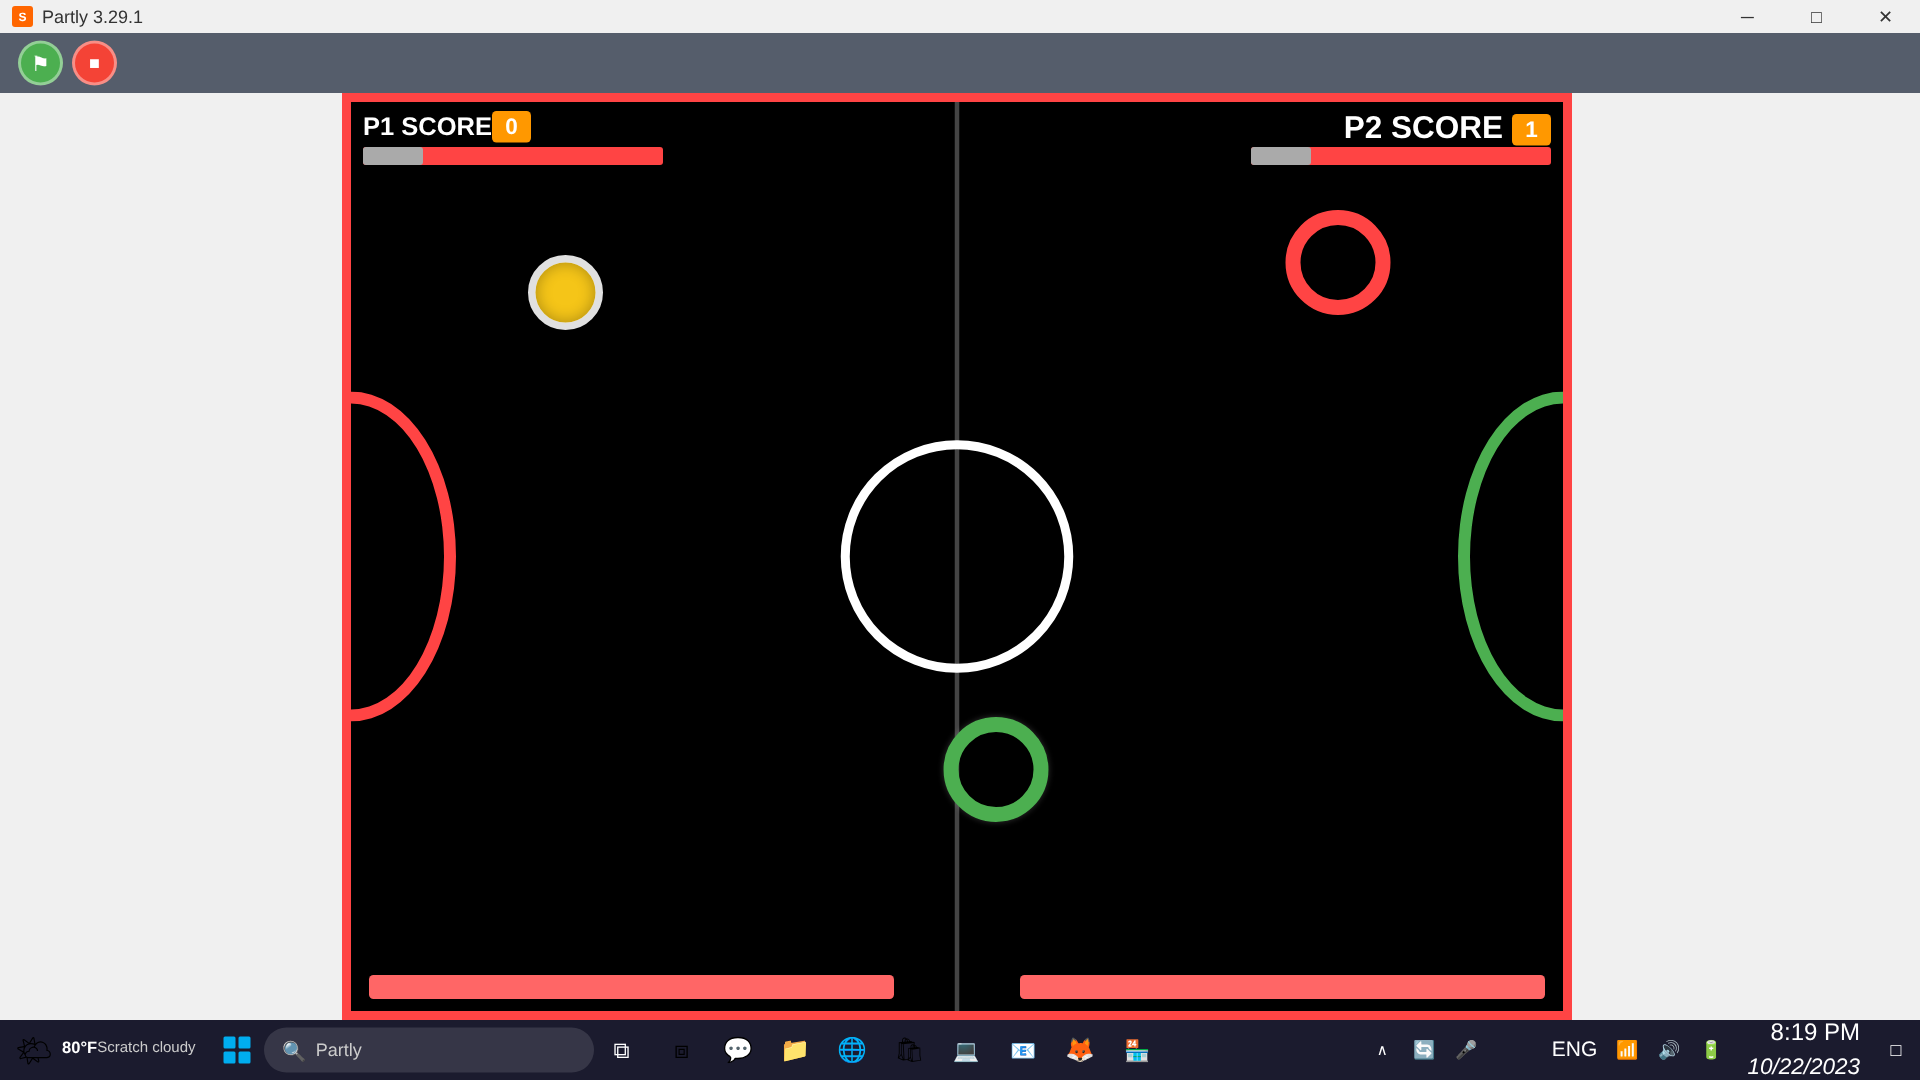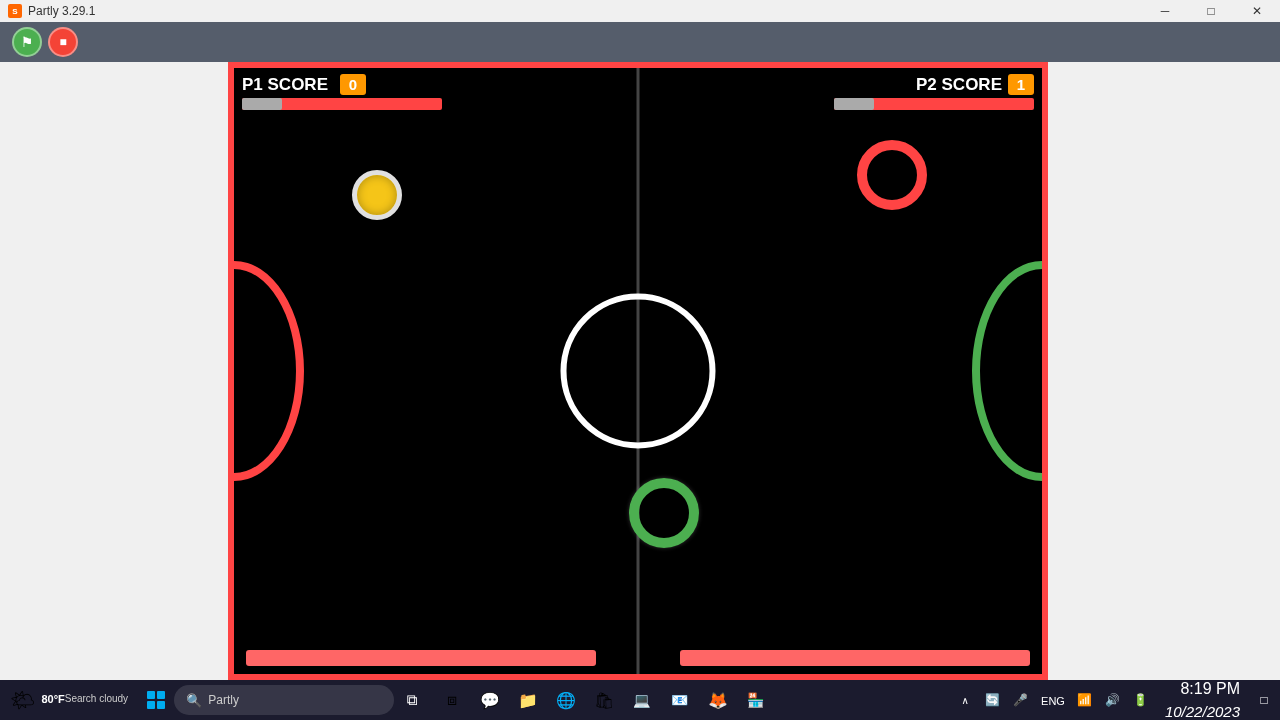--- a/index.html
+++ b/index.html
@@ -39,31 +39,31 @@
   <div style="width:30px;height:30px;border-radius:50%;background:#4caf50;border:2px solid rgba(255,255,255,0.4);display:flex;align-items:center;justify-content:center;cursor:pointer;">
     <span style="color:white;font-size:14px;">⚑</span>
   </div>
   <div style="width:30px;height:30px;border-radius:50%;background:#f44336;border:2px solid rgba(255,255,255,0.4);display:flex;align-items:center;justify-content:center;cursor:pointer;">
     <span style="color:white;font-size:12px;">■</span>
   </div>
 </div>
 
 <div style="position:absolute;top:62px;left:228px;width:820px;height:618px;background:#000;border:6px solid #ff4444;overflow:hidden;">
 
-  <div style="position:absolute;top:6px;left:8px;display:flex;align-items:center;gap:12px;z-index:20;">
+  <div style="position:absolute;top:6px;left:8px;display:flex;align-items:center;gap:0;z-index:20;">
     <span style="color:white;font-size:17px;font-weight:bold;font-family:Arial;">P1 SCORE</span>
     <span style="background:#ff9800;color:white;font-size:15px;font-weight:bold;padding:2px 8px;border-radius:3px;min-width:26px;text-align:center;">0</span>
   </div>
 
   <div style="position:absolute;top:30px;left:8px;width:200px;height:12px;background:#ff4444;border-radius:2px;z-index:20;">
     <div style="width:20%;height:100%;background:#aaa;border-radius:2px;"></div>
   </div>
 
   <div style="position:absolute;top:6px;right:8px;display:flex;align-items:center;gap:6px;z-index:20;">
-    <span style="color:white;font-size:17px;font-weight:bold;font-family:Arial;">P2 SCORE</span>
+    <span style="color:white;font-size:21px;font-weight:bold;font-family:Arial;">P2 SCORE</span>
     <span style="background:#ff9800;color:white;font-size:15px;font-weight:bold;padding:2px 8px;border-radius:3px;min-width:26px;text-align:center;">1</span>
   </div>
 
   <div style="position:absolute;top:30px;right:8px;width:200px;height:12px;background:#ff4444;border-radius:2px;z-index:20;">
     <div style="width:20%;height:100%;background:#aaa;border-radius:2px;"></div>
   </div>
 
   <div style="position:absolute;top:0;left:50%;width:3px;height:100%;background:#444;transform:translateX(-50%);z-index:5;"></div>
 
   <div style="position:absolute;top:50%;left:50%;transform:translate(-50%,-50%);width:155px;height:155px;border-radius:50%;border:6px solid white;z-index:6;"></div>
@@ -83,21 +83,21 @@
   <div style="position:absolute;bottom:8px;right:12px;width:350px;height:16px;background:#ff6666;border-radius:3px;z-index:20;"></div>
 
 </div>
 
 <div style="position:absolute;bottom:0;left:0;width:1280px;height:40px;background:rgba(15,15,35,0.95);display:flex;align-items:center;z-index:500;">
 
   <div style="display:flex;align-items:center;gap:6px;padding:0 10px;cursor:pointer;min-width:120px;">
     <span style="font-size:20px;">🌤</span>
     <div style="display:flex;flex-direction:row;line-height:1.2;">
       <span style="color:white;font-size:11px;font-weight:bold;">80°F</span>
-      <span style="color:#ccc;font-size:10px;">Search cloudy</span>
+      <span style="color:#ccc;font-size:10px;">Scratch cloudy</span>
     </div>
   </div>
 
   <div style="width:36px;height:36px;display:flex;align-items:center;justify-content:center;cursor:pointer;border-radius:4px;">
     <div style="width:18px;height:18px;display:grid;grid-template-columns:1fr 1fr;gap:2px;">
       <div style="background:#00adef;border-radius:1px;"></div>
       <div style="background:#00adef;border-radius:1px;"></div>
       <div style="background:#00adef;border-radius:1px;"></div>
       <div style="background:#00adef;border-radius:1px;"></div>
     </div>
@@ -148,21 +148,21 @@
       <span style="color:white;font-size:10px;">∧</span>
     </div>
     <div style="width:24px;height:24px;display:flex;align-items:center;justify-content:center;cursor:pointer;border-radius:3px;">
       <span style="color:white;font-size:12px;">🔄</span>
     </div>
     <div style="width:24px;height:24px;display:flex;align-items:center;justify-content:center;cursor:pointer;border-radius:3px;">
       <span style="color:white;font-size:12px;">🎤</span>
     </div>
 
     <div style="padding:0 4px;cursor:pointer;border-radius:3px;">
-      <span style="color:white;font-size:11px;">ENG</span>
+      <span style="color:white;font-size:14px;margin-left:37px;">ENG</span>
     </div>
 
     <div style="width:24px;height:24px;display:flex;align-items:center;justify-content:center;cursor:pointer;">
       <span style="color:white;font-size:12px;">📶</span>
     </div>
 
     <div style="width:24px;height:24px;display:flex;align-items:center;justify-content:center;cursor:pointer;">
       <span style="color:white;font-size:12px;">🔊</span>
     </div>
 

